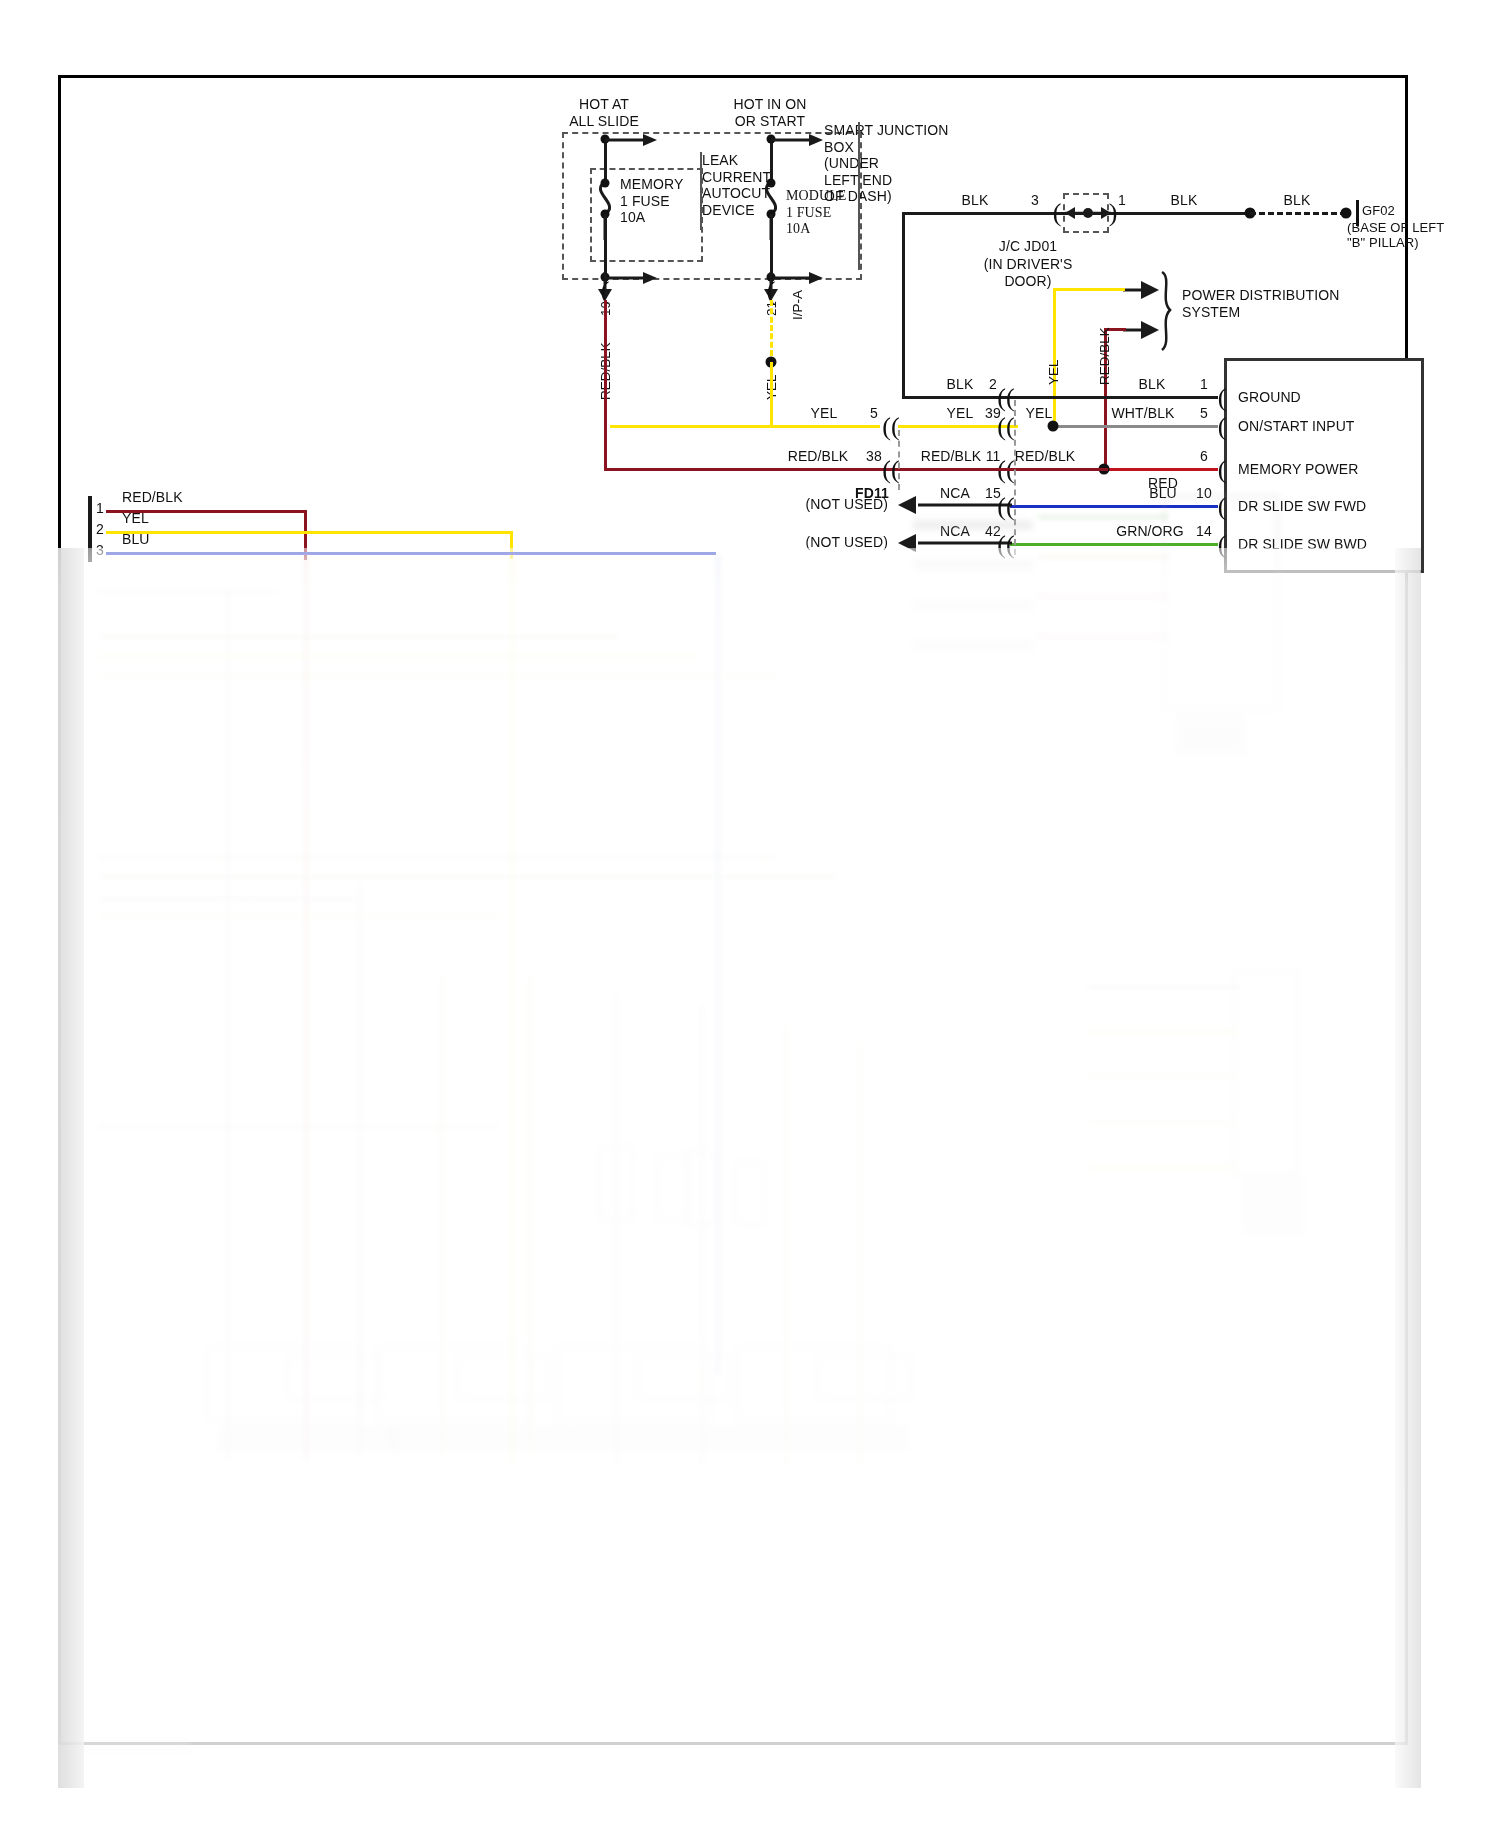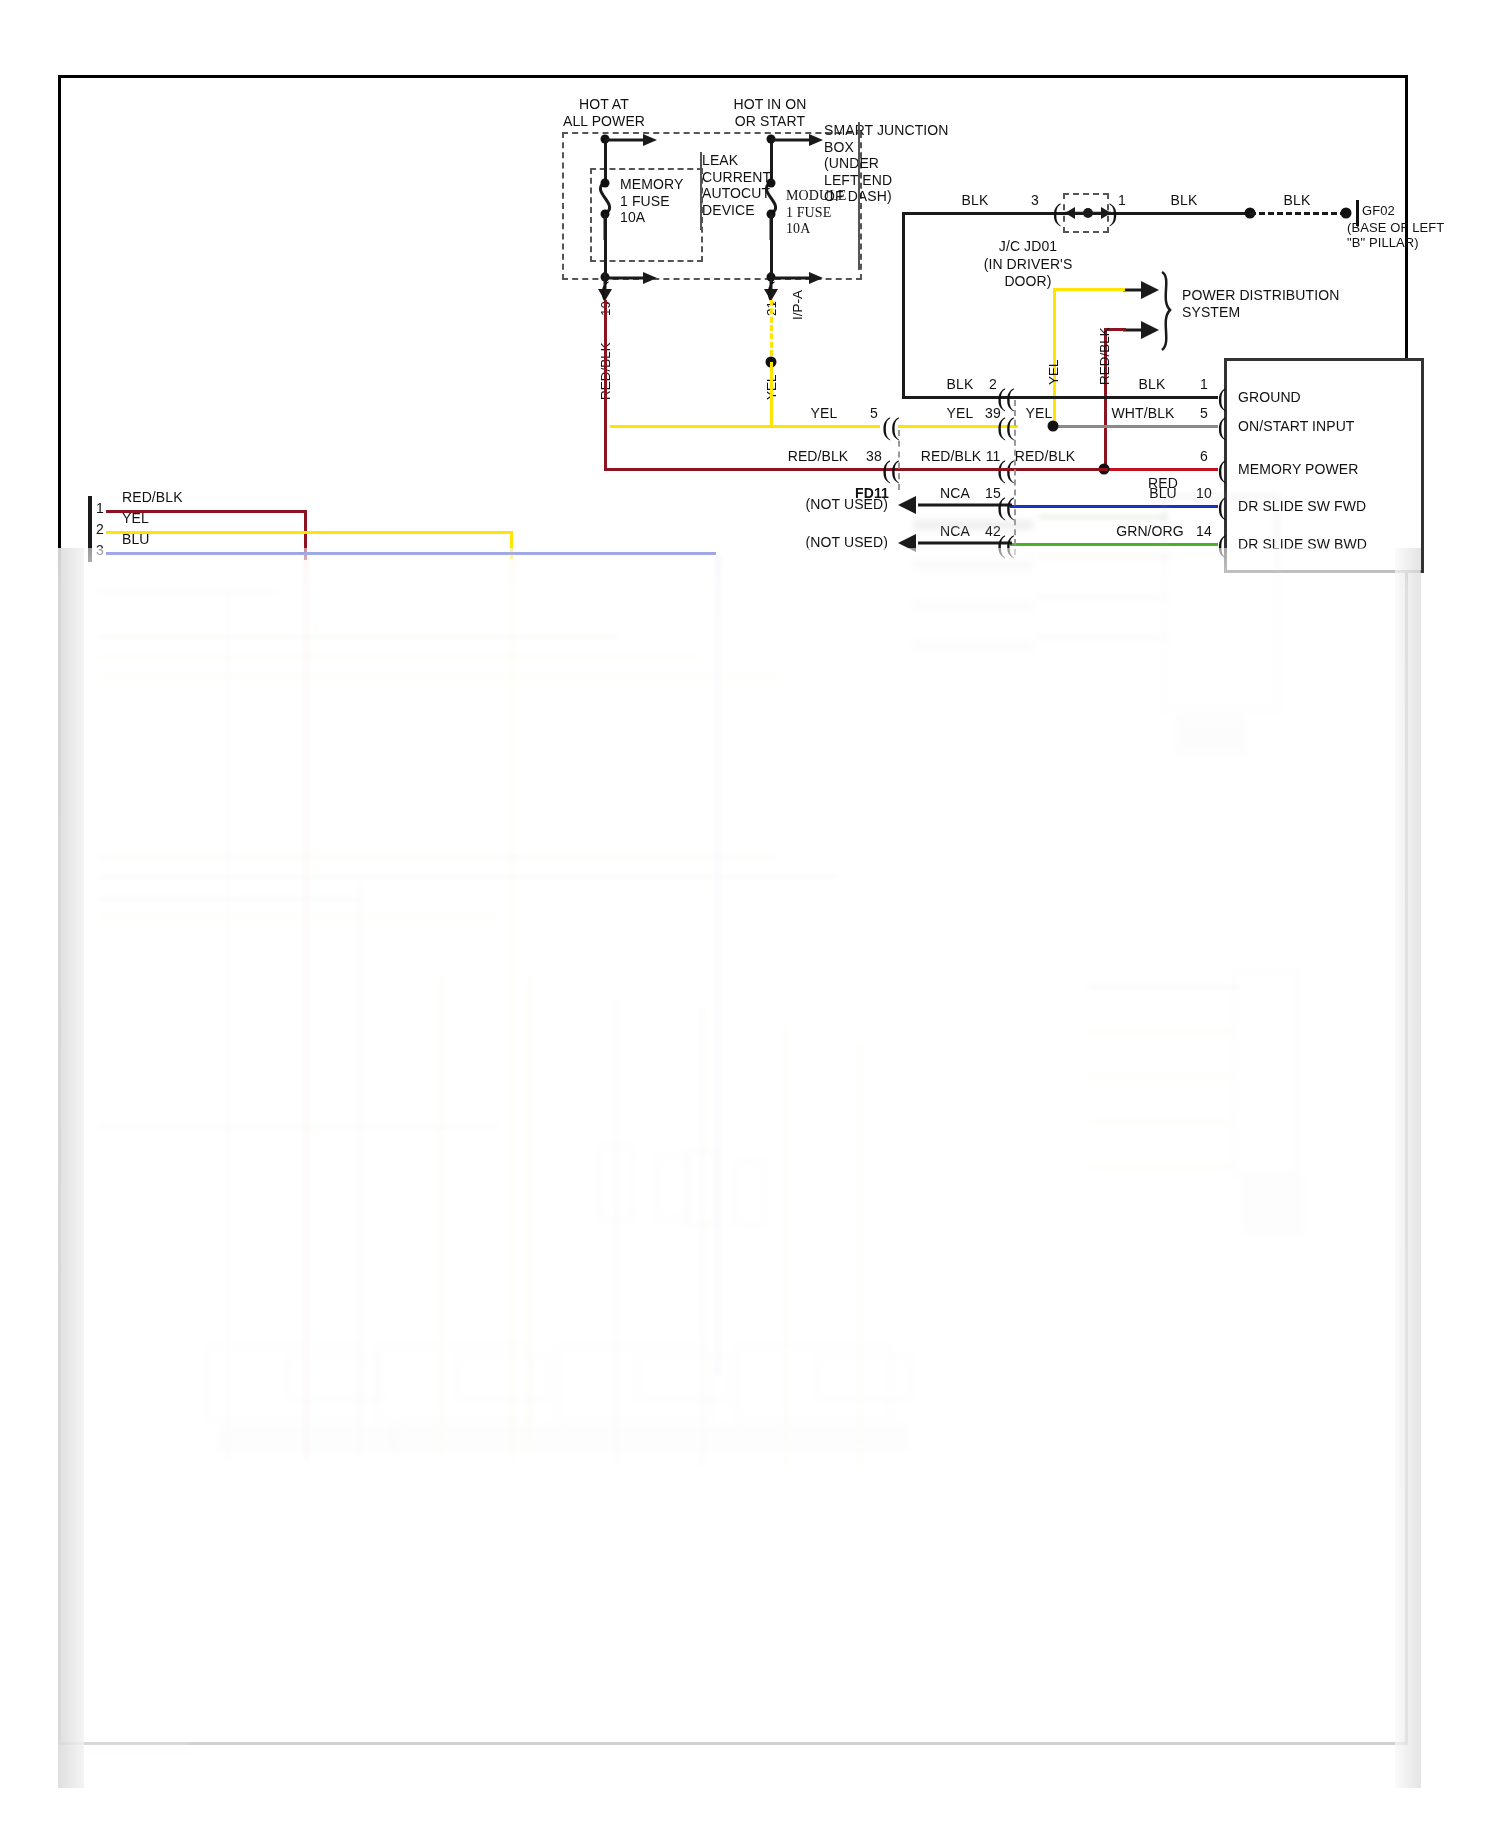--- a/index.html
+++ b/index.html
@@ -49,21 +49,21 @@
   svg{overflow:visible;}
 </style>
 </head>
 <body>
 
 <div id="page">
 
   <div id="frame"></div>
 
   <div class="t c" style="left:604px;top:96px;">HOT AT
-ALL POWER</div>
+ALL SLIDE</div>
 
   <div class="t c" style="left:770px;top:96px;">HOT IN ON
 OR START</div>
 
   <div class="dashbox" style="left:562px;top:132px;width:300px;height:148px;"></div>
 
   <div class="dashbox" style="left:590px;top:168px;width:113px;height:94px;"></div>
 
   <div class="t" style="left:702px;top:152px;">LEAK
 CURRENT

